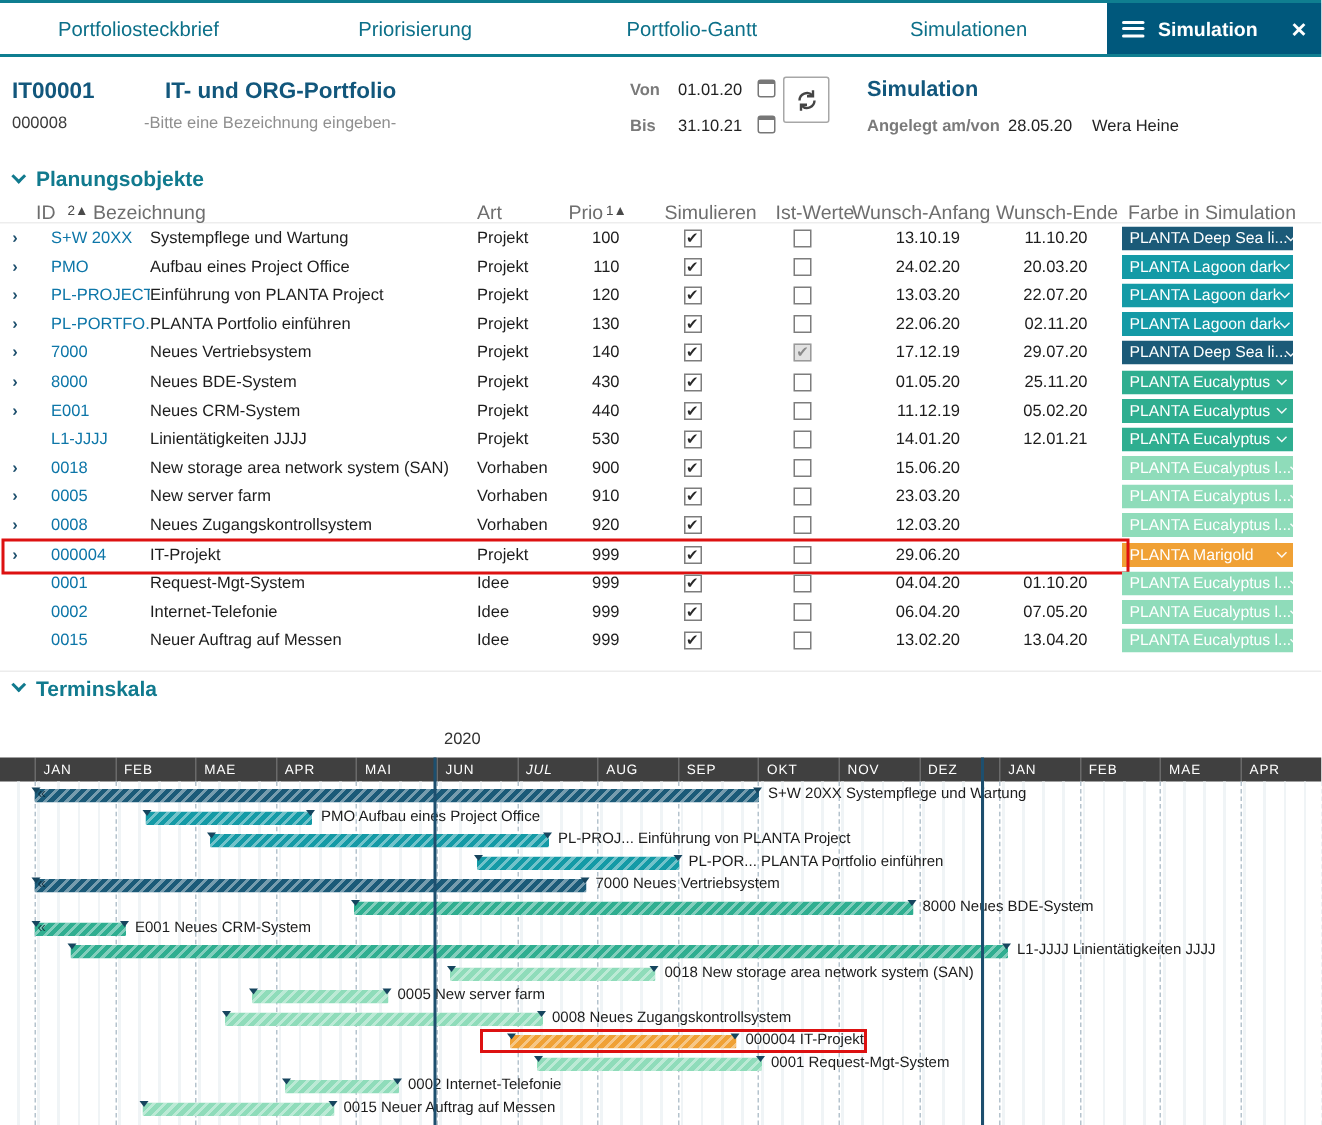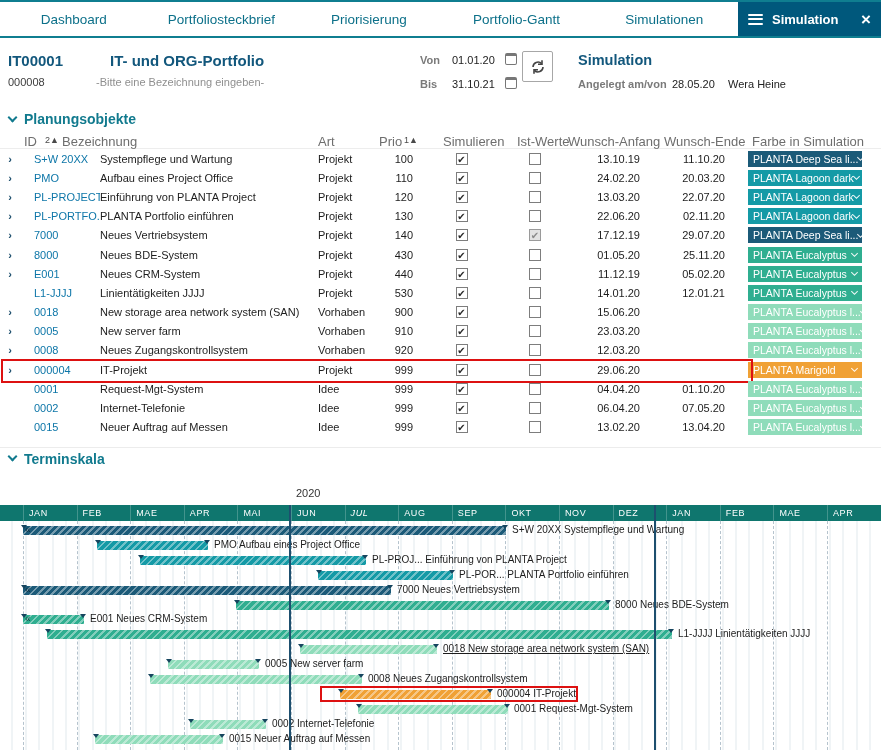--- a/index.html
+++ b/index.html
@@ -64,21 +64,21 @@
   .color-select{display:flex;align-items:center;justify-content:space-between;height:16px;width:114px;
       margin-right:16px;padding:0 5px 0 5px;color:#fff;font-size:10.5px;cursor:pointer;white-space:nowrap;}
   .dd-chev{width:5px;height:5px;border-left:1.5px solid rgba(255,255,255,.92);
       border-bottom:1.5px solid rgba(255,255,255,.92);transform:rotate(-45deg);margin-top:-2px;flex:none;}
   .trow.hl::after{content:"";position:absolute;left:1px;top:-1px;width:748px;height:20px;
       border:2px solid #dd1111;pointer-events:none;}
 
   
   .gantt{position:relative;height:281px;background:#fff;}
   .g-year{position:absolute;left:296px;top:18px;font-size:11px;color:#333;}
-  .g-months{position:absolute;left:0;right:0;top:36px;height:16px;background:#0f766e;}
+  .g-months{position:absolute;left:0;right:0;top:36px;height:16px;background:#404040;}
   .g-month{position:absolute;top:0;height:16px;line-height:16px;color:#fff;font-size:9px;
       letter-spacing:.6px;padding-left:5px;border-left:1px solid rgba(255,255,255,.22);overflow:hidden;}
   .g-rows{position:absolute;left:0;right:0;top:52px;bottom:0;
       background:repeating-linear-gradient(90deg,transparent 0 11.5px,#f0f4f6 11.5px 13.4px);}
   .g-vline{position:absolute;top:52px;bottom:0;width:0;border-left:1px dashed #b5c3cd;}
   .g-bar{position:absolute;height:9px;border-radius:1px;cursor:pointer;}
   .g-bar::before{content:"";position:absolute;left:-2px;top:-1px;border:3px solid transparent;
       border-top:4px solid #16455e;}
   .g-bar::after{content:"";position:absolute;right:-2px;top:-1px;border:3px solid transparent;
       border-top:4px solid #16455e;}
@@ -87,21 +87,20 @@
   .g-timeline{position:absolute;top:36px;bottom:0;width:2px;background:#1d4f6e;}
   .g-frame{position:absolute;border:2px solid #dd1111;pointer-events:none;}
 </style>
 </head>
 <body>
 
 <div class="page">
 
   <div class="nav">
     <div class="nav-tabs">
-        <div class="nav-item">Dashboard</div>
         <div class="nav-item">Portfoliosteckbrief</div>
         <div class="nav-item">Priorisierung</div>
         <div class="nav-item">Portfolio-Gantt</div>
         <div class="nav-item">Simulationen</div>
       </div>
     <div class="nav-panel">
       <span class="burger">
           <span></span>
           <span></span>
           <span></span>
@@ -550,21 +549,21 @@
         <span class="g-label" style="left: 397px; top: 62.6px;">7000 Neues Vertriebsystem</span>
         <div class="g-bar" style="left: 236px; width: 373px; top: 79.5px; background: repeating-linear-gradient(135deg, rgba(255, 255, 255, 0.4) 0px, rgba(255, 255, 255, 0.4) 2px, rgba(255, 255, 255, 0) 2px, rgba(255, 255, 255, 0) 5px), rgb(47, 174, 144);"></div>
         <span class="g-label" style="left: 615px; top: 77.5px;">8000 Neues BDE-System</span>
         <div class="g-bar" style="left: 23px; width: 61px; top: 94.4px; background: repeating-linear-gradient(135deg, rgba(255, 255, 255, 0.4) 0px, rgba(255, 255, 255, 0.4) 2px, rgba(255, 255, 255, 0) 2px, rgba(255, 255, 255, 0) 5px), rgb(47, 174, 144);">
           <span class="g-clip">«</span>
         </div>
         <span class="g-label" style="left: 90px; top: 92.4px;">E001 Neues CRM-System</span>
         <div class="g-bar" style="left: 47px; width: 625px; top: 109.3px; background: repeating-linear-gradient(135deg, rgba(255, 255, 255, 0.4) 0px, rgba(255, 255, 255, 0.4) 2px, rgba(255, 255, 255, 0) 2px, rgba(255, 255, 255, 0) 5px), rgb(47, 174, 144);"></div>
         <span class="g-label" style="left: 678px; top: 107.3px;">L1-JJJJ Linientätigkeiten JJJJ</span>
         <div class="g-bar" style="left: 300px; width: 137px; top: 124.2px; background: repeating-linear-gradient(135deg, rgba(255, 255, 255, 0.4) 0px, rgba(255, 255, 255, 0.4) 2px, rgba(255, 255, 255, 0) 2px, rgba(255, 255, 255, 0) 5px), rgb(143, 220, 186);"></div>
-        <span class="g-label" style="left: 443px; top: 122.2px; text-decoration: underline;">0018 New storage area network system (SAN)</span>
+        <span class="g-label" style="left: 443px; top: 122.2px;">0018 New storage area network system (SAN)</span>
         <div class="g-bar" style="left: 168px; width: 91px; top: 139.1px; background: repeating-linear-gradient(135deg, rgba(255, 255, 255, 0.4) 0px, rgba(255, 255, 255, 0.4) 2px, rgba(255, 255, 255, 0) 2px, rgba(255, 255, 255, 0) 5px), rgb(143, 220, 186);"></div>
         <span class="g-label" style="left: 265px; top: 137.1px;">0005 New server farm</span>
         <div class="g-bar" style="left: 150px; width: 212px; top: 154px; background: repeating-linear-gradient(135deg, rgba(255, 255, 255, 0.4) 0px, rgba(255, 255, 255, 0.4) 2px, rgba(255, 255, 255, 0) 2px, rgba(255, 255, 255, 0) 5px), rgb(143, 220, 186);"></div>
         <span class="g-label" style="left: 368px; top: 152px;">0008 Neues Zugangskontrollsystem</span>
         <div class="g-bar" style="left: 340px; width: 151px; top: 168.9px; background: repeating-linear-gradient(135deg, rgba(255, 255, 255, 0.4) 0px, rgba(255, 255, 255, 0.4) 2px, rgba(255, 255, 255, 0) 2px, rgba(255, 255, 255, 0) 5px), rgb(240, 161, 53);"></div>
         <span class="g-label" style="left: 497px; top: 166.9px;">000004 IT-Projekt</span>
         <div class="g-bar" style="left: 358px; width: 150px; top: 183.8px; background: repeating-linear-gradient(135deg, rgba(255, 255, 255, 0.4) 0px, rgba(255, 255, 255, 0.4) 2px, rgba(255, 255, 255, 0) 2px, rgba(255, 255, 255, 0) 5px), rgb(143, 220, 186);"></div>
         <span class="g-label" style="left: 514px; top: 181.8px;">0001 Request-Mgt-System</span>
         <div class="g-bar" style="left: 190px; width: 76px; top: 198.7px; background: repeating-linear-gradient(135deg, rgba(255, 255, 255, 0.4) 0px, rgba(255, 255, 255, 0.4) 2px, rgba(255, 255, 255, 0) 2px, rgba(255, 255, 255, 0) 5px), rgb(143, 220, 186);"></div>
         <span class="g-label" style="left: 272px; top: 196.7px;">0002 Internet-Telefonie</span>

